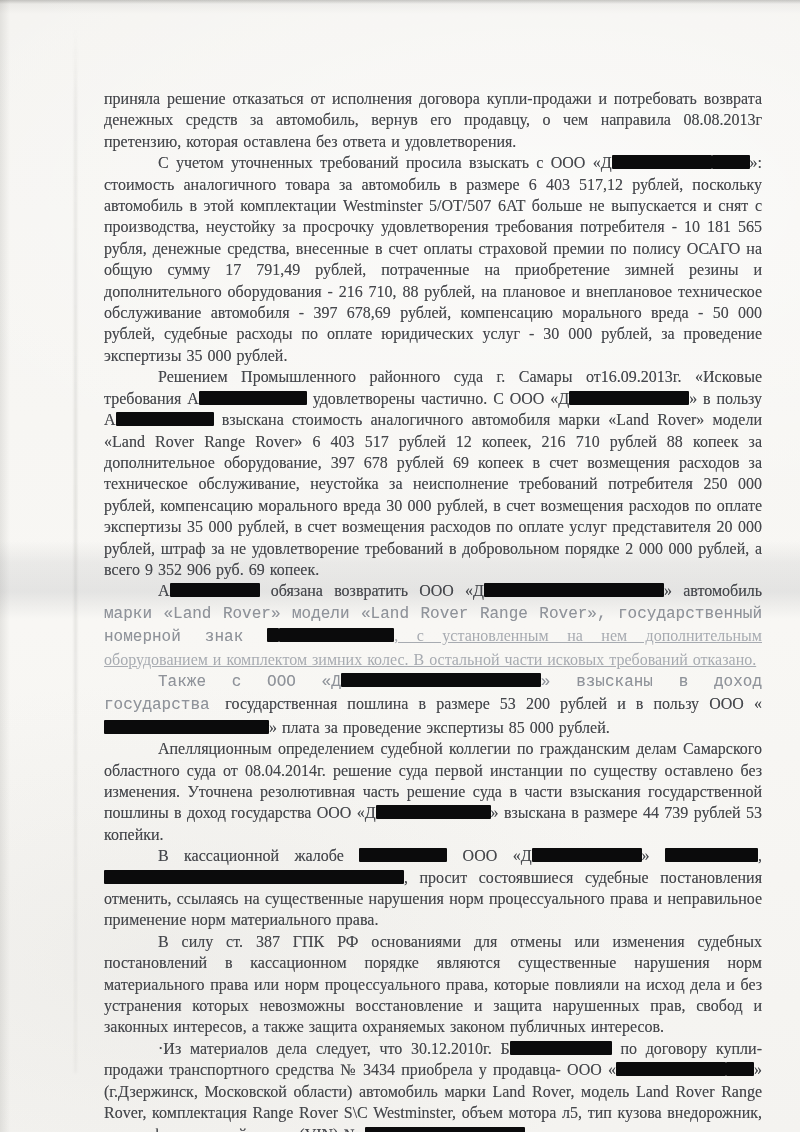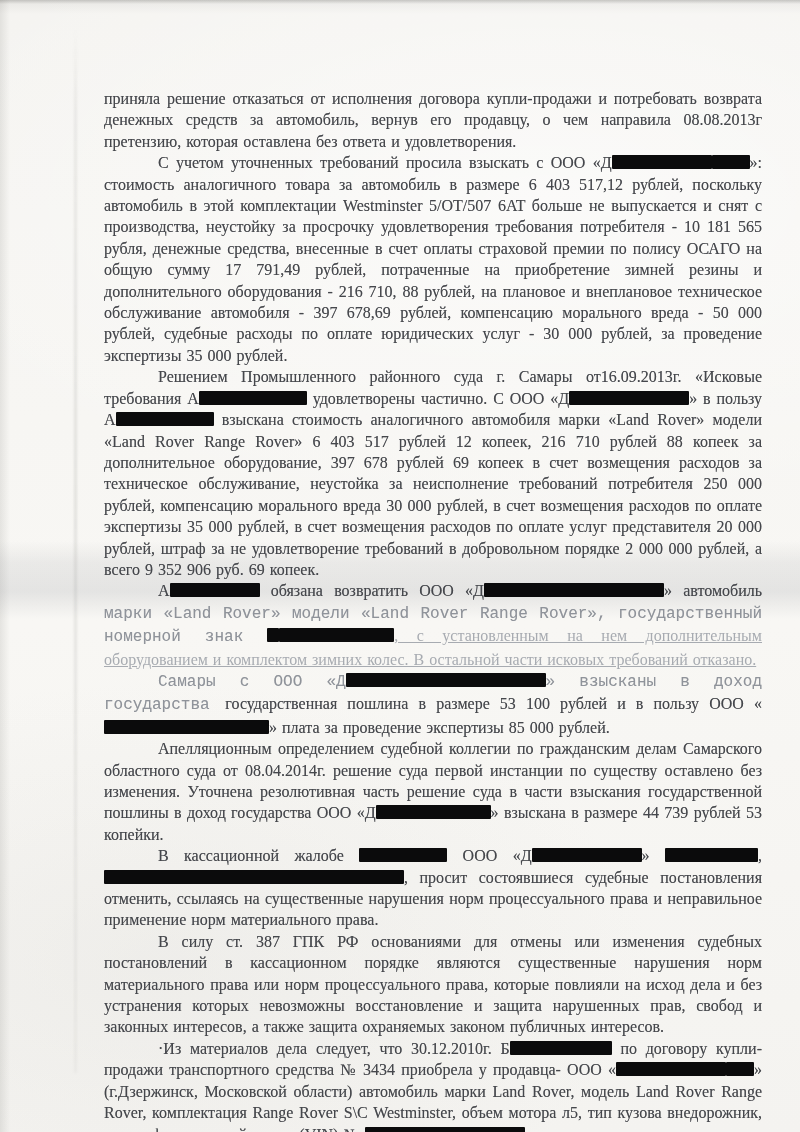--- a/index.html
+++ b/index.html
@@ -55,19 +55,19 @@
 <div class="page">
   <div class="top-edge"></div>
   <div class="left-edge"></div>
   <div class="fold-line"></div>
   <div class="shade-band"></div>
   <div class="text-block">
       <p class="para"><span>приняла решение отказаться от исполнения договора купли-продажи и потребовать возврата денежных средств за автомобиль, вернув его продавцу, о чем направила 08.08.2013г претензию, которая оставлена без ответа и удовлетворения.</span></p>
       <p class="para indent"><span>С учетом уточненных требований просила взыскать с ООО «Д</span><span class="redact" style="width: 100px;"></span><span class="redact" style="width: 38px;"></span><span>»: стоимость аналогичного товара за автомобиль в размере 6 403 517,12 рублей, поскольку автомобиль в этой комплектации Westminster 5/OT/507 6AT больше не выпускается и снят с производства, неустойку за просрочку удовлетворения требования потребителя - 10 181 565 рубля, денежные средства, внесенные в счет оплаты страховой премии по полису ОСАГО на общую сумму 17 791,49 рублей, потраченные на приобретение зимней резины и дополнительного оборудования - 216 710, 88 рублей, на плановое и внеплановое техническое обслуживание автомобиля - 397 678,69 рублей, компенсацию морального вреда - 50 000 рублей, судебные расходы по оплате юридических услуг - 30 000 рублей, за проведение экспертизы 35 000 рублей.</span></p>
       <p class="para indent"><span>Решением Промышленного районного суда г. Самары от16.09.2013г. «Исковые требования А</span><span class="redact" style="width: 108px;"></span><span> удовлетворены частично. С ООО «Д</span><span class="redact" style="width: 120px;"></span><span>» в пользу А</span><span class="redact" style="width: 98px;"></span><span> взыскана стоимость аналогичного автомобиля марки «Land Rover» модели «Land Rover Range Rover» 6 403 517 рублей 12 копеек, 216 710 рублей 88 копеек за дополнительное оборудование, 397 678 рублей 69 копеек в счет возмещения расходов за техническое обслуживание, неустойка за неисполнение требований потребителя 250 000 рублей, компенсацию морального вреда 30 000 рублей, в счет возмещения расходов по оплате экспертизы 35 000 рублей, в счет возмещения расходов по оплате услуг представителя 20 000 рублей, штраф за не удовлетворение требований в добровольном порядке 2 000 000 рублей, а всего 9 352 906 руб. 69 копеек.</span></p>
       <p class="para indent"><span>А</span><span class="redact" style="width: 90px;"></span><span> обязана возвратить ООО «Д</span><span class="redact" style="width: 180px;"></span><span>» автомобиль </span><span class="fade1">марки «Land Rover» модели «Land Rover Range Rover», государственный номерной знак </span><span class="redact" style="width: 12px;"></span><span class="redact" style="width: 115px;"></span><span class="fade2">, с установленным на нем дополнительным оборудованием и комплектом зимних колес. В остальной части исковых требований отказано.</span></p>
-      <p class="para indent"><span class="fade1">Самары с ООО «Д</span><span class="redact" style="width: 200px;"></span><span class="fade1">» взысканы в доход государства </span><span>государственная пошлина в размере 53 100 рублей и в пользу ООО «</span><span class="redact" style="width: 165px;"></span><span>» плата за проведение экспертизы 85 000 рублей.</span></p>
+      <p class="para indent"><span class="fade1">Также с ООО «Д</span><span class="redact" style="width: 200px;"></span><span class="fade1">» взысканы в доход государства </span><span>государственная пошлина в размере 53 200 рублей и в пользу ООО «</span><span class="redact" style="width: 165px;"></span><span>» плата за проведение экспертизы 85 000 рублей.</span></p>
       <p class="para indent"><span>Апелляционным определением судебной коллегии по гражданским делам Самарского областного суда от 08.04.2014г. решение суда первой инстанции по существу оставлено без изменения. Уточнена резолютивная часть решение суда в части взыскания государственной пошлины в доход государства ООО «Д</span><span class="redact" style="width: 115px;"></span><span>» взыскана в размере 44 739 рублей 53 копейки.</span></p>
       <p class="para indent"><span>В кассационной жалобе </span><span class="redact" style="width: 88px;"></span><span> ООО «Д</span><span class="redact" style="width: 110px;"></span><span>» </span><span class="redact" style="width: 93px;"></span><span>, </span><span class="redact" style="width: 300px;"></span><span>, просит состоявшиеся судебные постановления отменить, ссылаясь на существенные нарушения норм процессуального права и неправильное применение норм материального права.</span></p>
       <p class="para indent"><span>В силу ст. 387 ГПК РФ основаниями для отмены или изменения судебных постановлений в кассационном порядке являются существенные нарушения норм материального права или норм процессуального права, которые повлияли на исход дела и без устранения которых невозможны восстановление и защита нарушенных прав, свобод и законных интересов, а также защита охраняемых законом публичных интересов.</span></p>
       <p class="para indent"><span>·Из материалов дела следует, что 30.12.2010г. Б</span><span class="redact" style="width: 102px;"></span><span> по договору купли-продажи транспортного средства № 3434 приобрела у продавца- ООО «</span><span class="redact" style="width: 110px;"></span><span class="redact" style="width: 28px;"></span><span>» (г.Дзержинск, Московской области) автомобиль марки Land Rover, модель Land Rover Range Rover, комплектация Range Rover S\C Westminster, объем мотора л5, тип кузова внедорожник, идентификационный номер (VIN) № </span><span class="redact" style="width: 160px;"></span><span>, паспорт транспортного средства, серия </span></p>
     </div>
 </div>
 
 </body></html>

